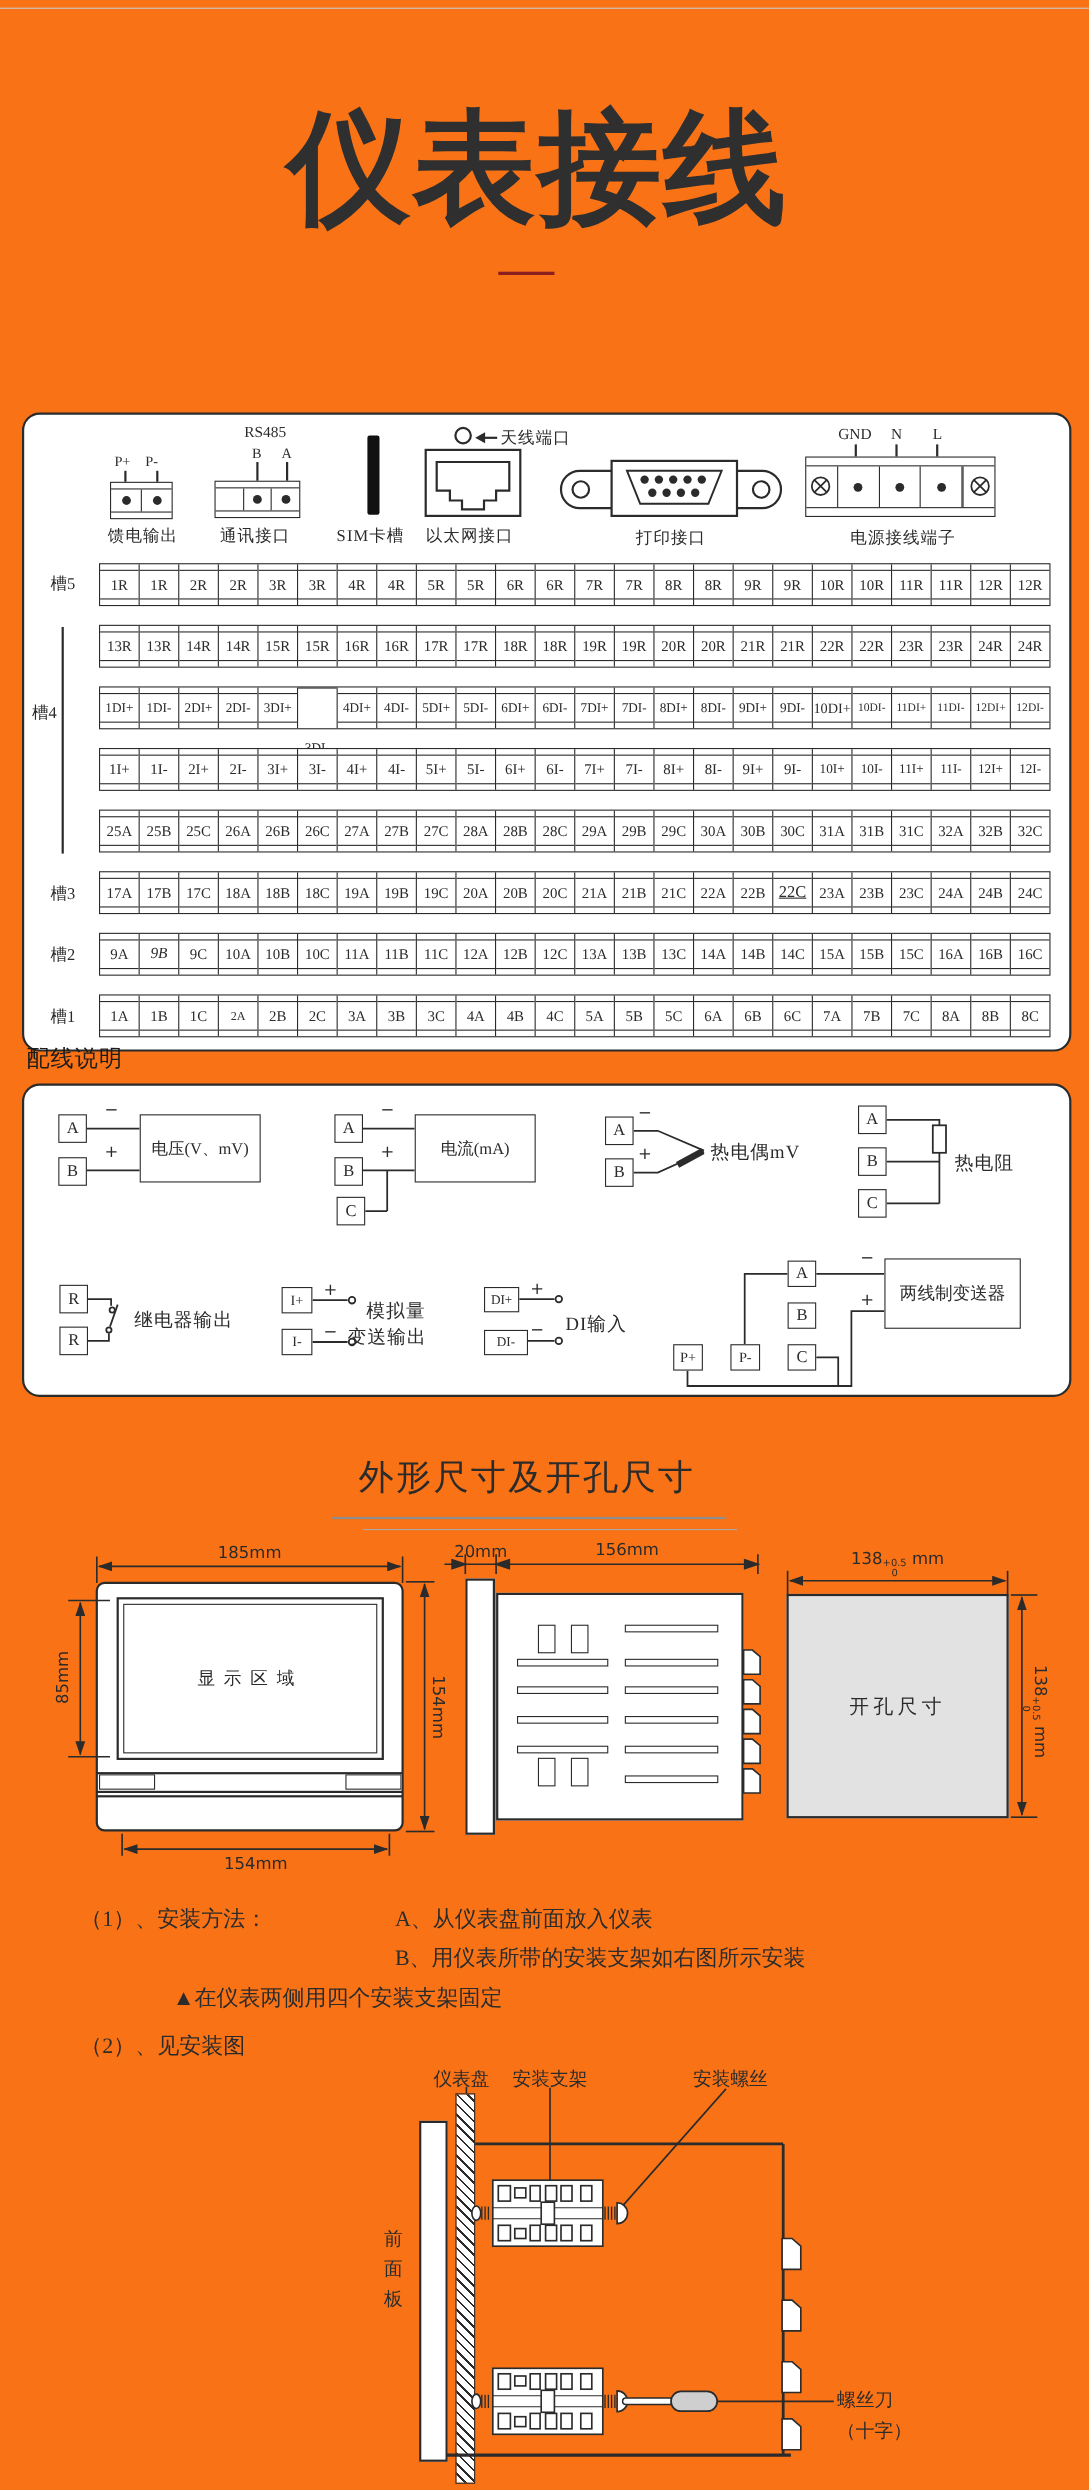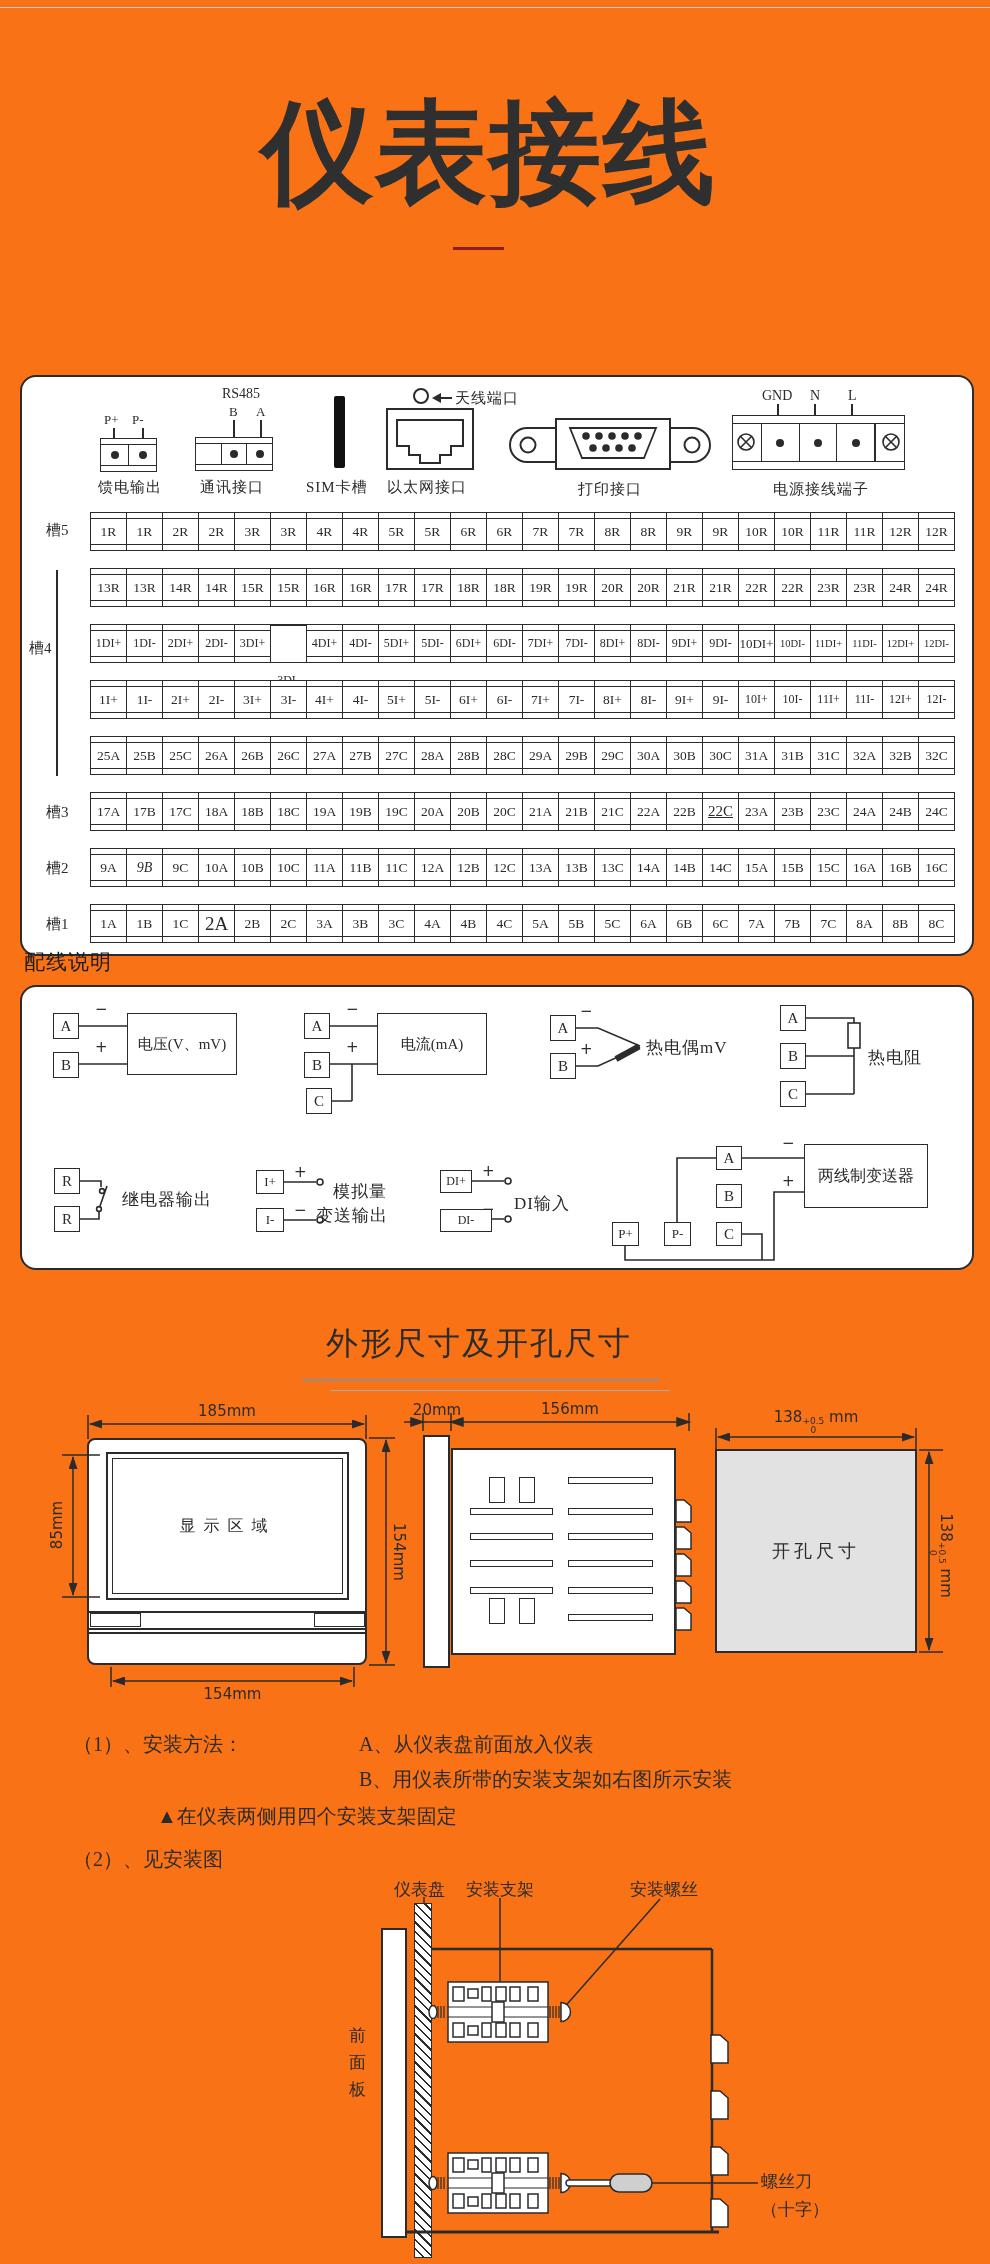--- a/index.html
+++ b/index.html
@@ -1038,21 +1038,21 @@
           <div class="lbl" style="font-size: 13.5px;">1B</div>
           <div class="band bb"></div>
         </div>
         <div class="cell">
           <div class="band bt"></div>
           <div class="lbl" style="font-size: 13.5px;">1C</div>
           <div class="band bb"></div>
         </div>
         <div class="cell">
           <div class="band bt"></div>
-          <div class="lbl" style="font-size: 19px;">2A</div>
+          <div class="lbl" style="font-size: 11px;">2A</div>
           <div class="band bb"></div>
         </div>
         <div class="cell">
           <div class="band bt"></div>
           <div class="lbl" style="font-size: 13.5px;">2B</div>
           <div class="band bb"></div>
         </div>
         <div class="cell">
           <div class="band bt"></div>
           <div class="lbl" style="font-size: 13.5px;">2C</div>
@@ -1220,21 +1220,21 @@
   <div class="wlab" style="left:122px;top:1188px;">继电器输出</div>
 
   <div class="term" style="left:256px;top:1170px;width:28px;height:24px;font-size:13px;">I+</div>
   <div class="term" style="left:256px;top:1208px;width:28px;height:24px;font-size:13px;">I-</div>
   <div class="sign" style="left:294px;top:1163px;">+</div>
   <div class="sign" style="left:294px;top:1201px;">−</div>
   <div class="wlab" style="left:333px;top:1180px;">模拟量</div>
   <div class="wlab" style="left:316px;top:1204px;">变送输出</div>
 
   <div class="term" style="left:440px;top:1170px;width:32px;height:23px;font-size:12px;">DI+</div>
-  <div class="term" style="left:440px;top:1209px;width:52px;height:23px;font-size:12px;">DI-</div>
+  <div class="term" style="left:440px;top:1209px;width:40px;height:23px;font-size:12px;">DI-</div>
   <div class="sign" style="left:482px;top:1162px;">+</div>
   <div class="sign" style="left:482px;top:1200px;">−</div>
   <div class="wlab" style="left:514px;top:1192px;">DI输入</div>
 
   <div class="term" style="left:716px;top:1146px;width:26px;height:24px;">A</div>
   <div class="term" style="left:716px;top:1184px;width:26px;height:24px;">B</div>
   <div class="term" style="left:716px;top:1222px;width:26px;height:24px;">C</div>
   <div class="term" style="left:612px;top:1222px;width:27px;height:24px;font-size:13px;">P+</div>
   <div class="term" style="left:664px;top:1222px;width:27px;height:24px;font-size:13px;">P-</div>
   <div class="sign" style="left:782px;top:1134px;">−</div>

